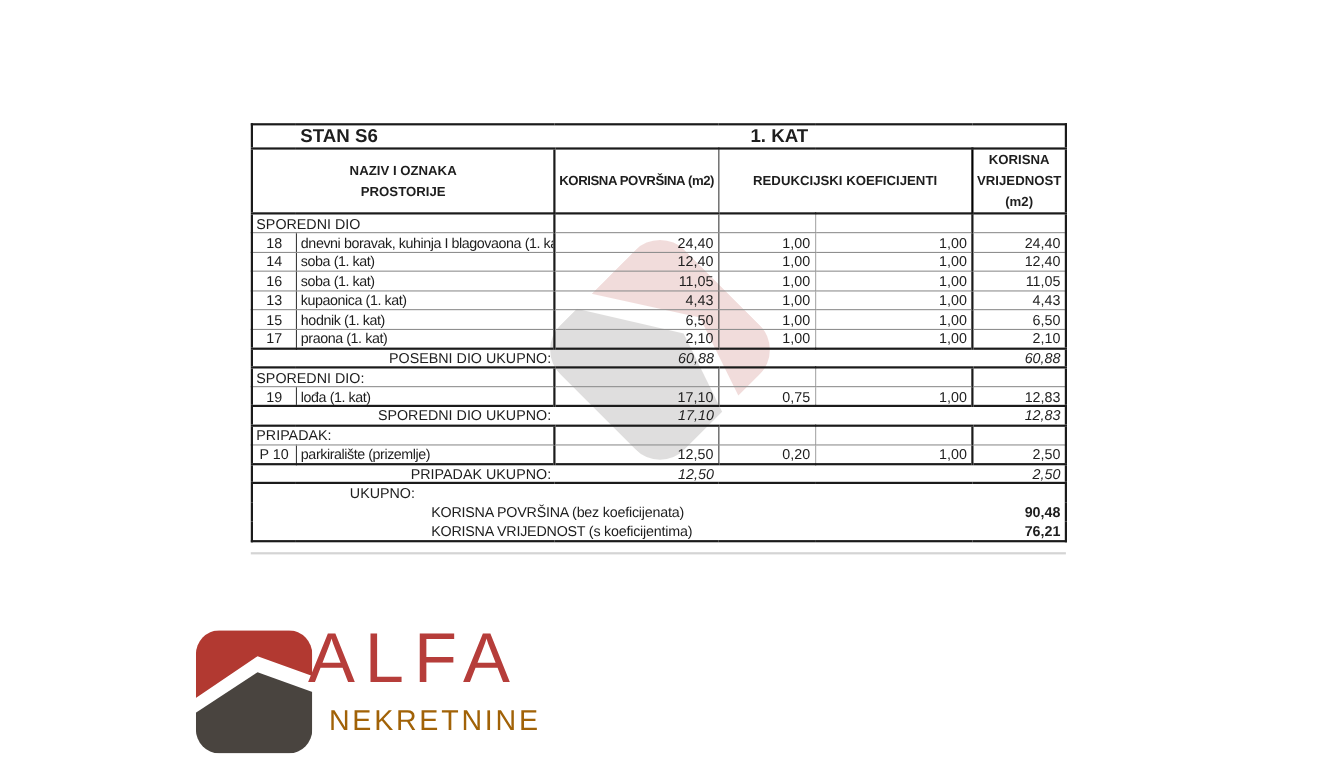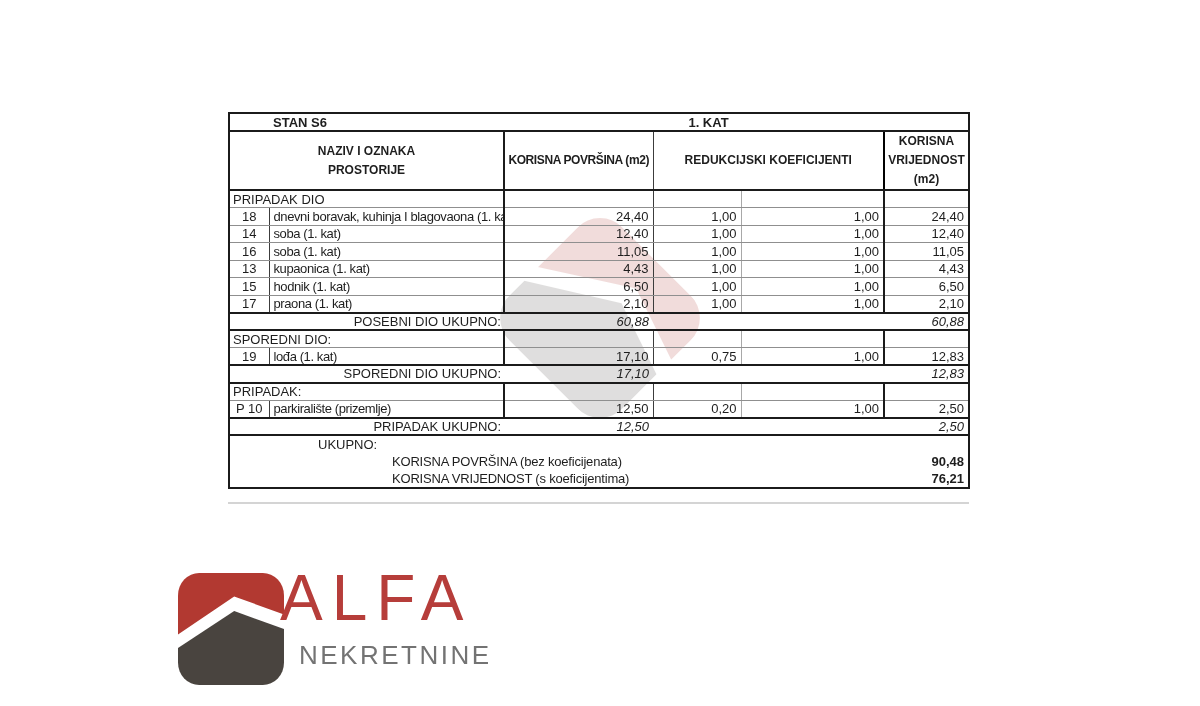--- a/index.html
+++ b/index.html
@@ -10,21 +10,21 @@
   .watermark { position:absolute; left:520px; top:238px; width:160px; height:160px;
                transform:rotate(45deg); opacity:0.17; z-index:0; }
   .watermark svg { width:100%; height:100%; display:block; }
 
   
   table.calc { position:absolute; left:228px; top:112px; width:740px;
                border-collapse:collapse; table-layout:fixed; z-index:1; background:transparent; }
   table.calc { border:2px solid #1b1b1b; }
   td { overflow:hidden; white-space:nowrap; vertical-align:middle; }
 
-  .title-row td { height:18px; font-weight:bold; font-size:13px; border-bottom:2px solid #1b1b1b; }
+  .title-row td { height:18px; font-weight:bold; font-size:17px; border-bottom:2px solid #1b1b1b; }
   .title-left  { padding-left:43px; }
   .title-right { text-align:center; padding-right:55px; }
 
   .header-row td { height:55px; font-weight:bold; font-size:12px; text-align:center;
                    border-bottom:2px solid #1b1b1b; line-height:19px; }
   .h-name  { border-right:2px solid #1b1b1b; }
   .h-area  { border-right:1px solid #3c3c3c; letter-spacing:-0.4px; }
   .h-coef  { border-right:2px solid #000000; }
   .h-value { line-height:15px; }
 
@@ -102,21 +102,21 @@
     <td class="h-area">KORISNA POVRŠINA (m2)</td>
     <td colspan="2" class="h-coef">REDUKCIJSKI KOEFICIJENTI</td>
     <td class="h-value">
       <div>KORISNA</div>
       <div>VRIJEDNOST</div>
       <div>(m2)</div>
     </td>
   </tr>
 
   <tr class="row section-row">
-    <td colspan="2" class="section-label">PRIPADAK DIO</td>
+    <td colspan="2" class="section-label">SPOREDNI DIO</td>
     <td class="c-area"></td>
     <td class="c-coef1"></td>
     <td class="c-coef2"></td>
     <td></td>
   </tr>
   <tr class="row data-row">
     <td class="c-num">18</td>
     <td class="c-name">dnevni boravak, kuhinja I blagovaona (1. kat)</td>
     <td class="c-area num">24,40</td>
     <td class="c-coef1 num">1,00</td>
@@ -239,14 +239,14 @@
           </clipPath>
         </defs>
       <g clip-path="url(#rr-logo)">
         <rect width="100" height="100" fill="#ffffff"></rect>
         <polygon points="0,0 100,0 100,37 53,21 0,55" fill="#b23931"></polygon>
         <polygon points="0,67 53,34 100,50 100,100 0,100" fill="#49443f"></polygon>
       </g>
     </svg>
   </div>
   <div class="brand-text" style="color: rgb(182, 61, 58);">ALFA</div>
-  <div class="brand-sub" style="color: #737373;">NEKRETNINE</div>
+  <div class="brand-sub" style="color: #a16207;">NEKRETNINE</div>
 </div>
 
 </body></html>

